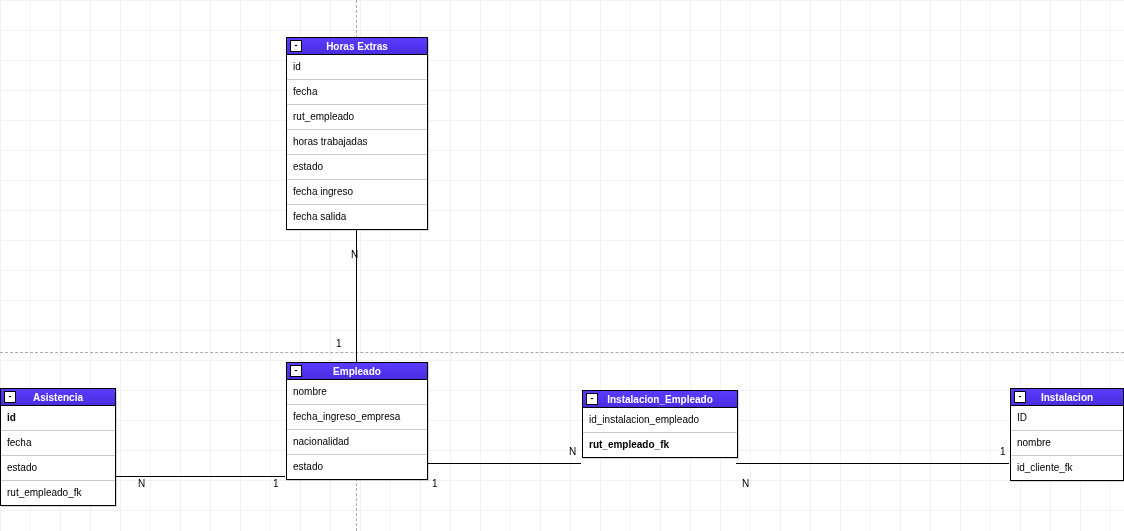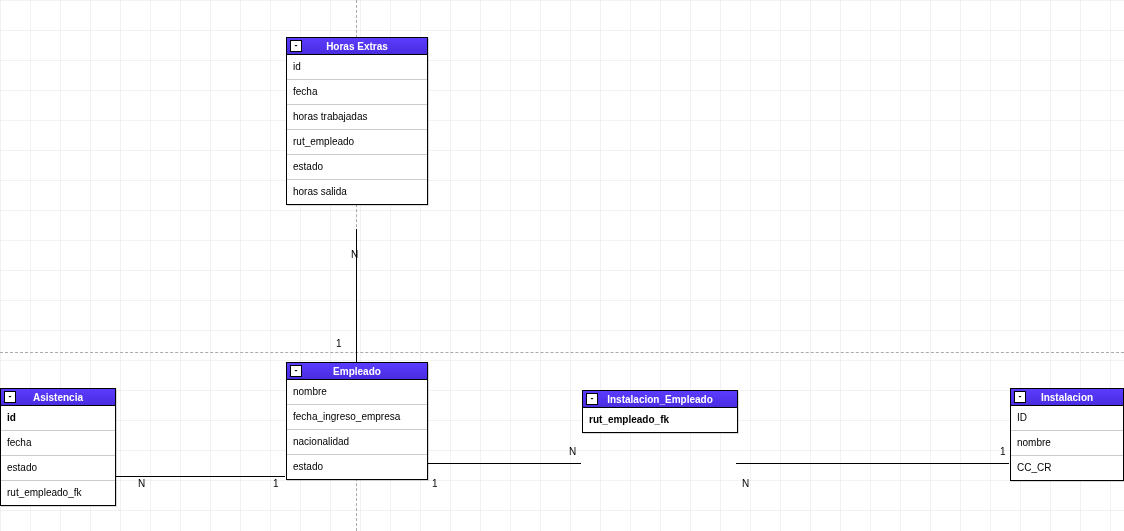--- a/index.html
+++ b/index.html
@@ -39,24 +39,25 @@
   <span class="card" style="left:742px;top:478px">N</span>
   <span class="card" style="left:1000px;top:446px">1</span>
 
   <div class="entity" style="left:286px;top:37px;width:140px">
     <div class="entity-header">
       <span class="toggle">-</span>
       <span>Horas Extras</span>
     </div>
     <div class="attr">id</div>
     <div class="attr">fecha</div>
+    <div class="attr">rut_empleado</div>
     <div class="attr">horas trabajadas</div>
-    <div class="attr">rut_empleado</div>
     <div class="attr">estado</div>
-    <div class="attr">horas salida</div>
+    <div class="attr">fecha ingreso</div>
+    <div class="attr">fecha salida</div>
   </div>
 
   <div class="entity" style="left:286px;top:362px;width:140px">
     <div class="entity-header">
       <span class="toggle">-</span>
       <span>Empleado</span>
     </div>
     <div class="attr">nombre</div>
     <div class="attr">fecha_ingreso_empresa</div>
     <div class="attr">nacionalidad</div>
@@ -72,25 +73,26 @@
     <div class="attr">fecha</div>
     <div class="attr">estado</div>
     <div class="attr">rut_empleado_fk</div>
   </div>
 
   <div class="entity" style="left:582px;top:390px;width:154px">
     <div class="entity-header">
       <span class="toggle">-</span>
       <span>Instalacion_Empleado</span>
     </div>
+    <div class="attr">id_instalacion_empleado</div>
     <div class="attr bold">rut_empleado_fk</div>
   </div>
 
   <div class="entity" style="left:1010px;top:388px;width:112px">
     <div class="entity-header">
       <span class="toggle">-</span>
       <span>Instalacion</span>
     </div>
     <div class="attr">ID</div>
     <div class="attr">nombre</div>
-    <div class="attr">CC_CR</div>
+    <div class="attr">id_cliente_fk</div>
   </div>
 </div>
 
 </body></html>

